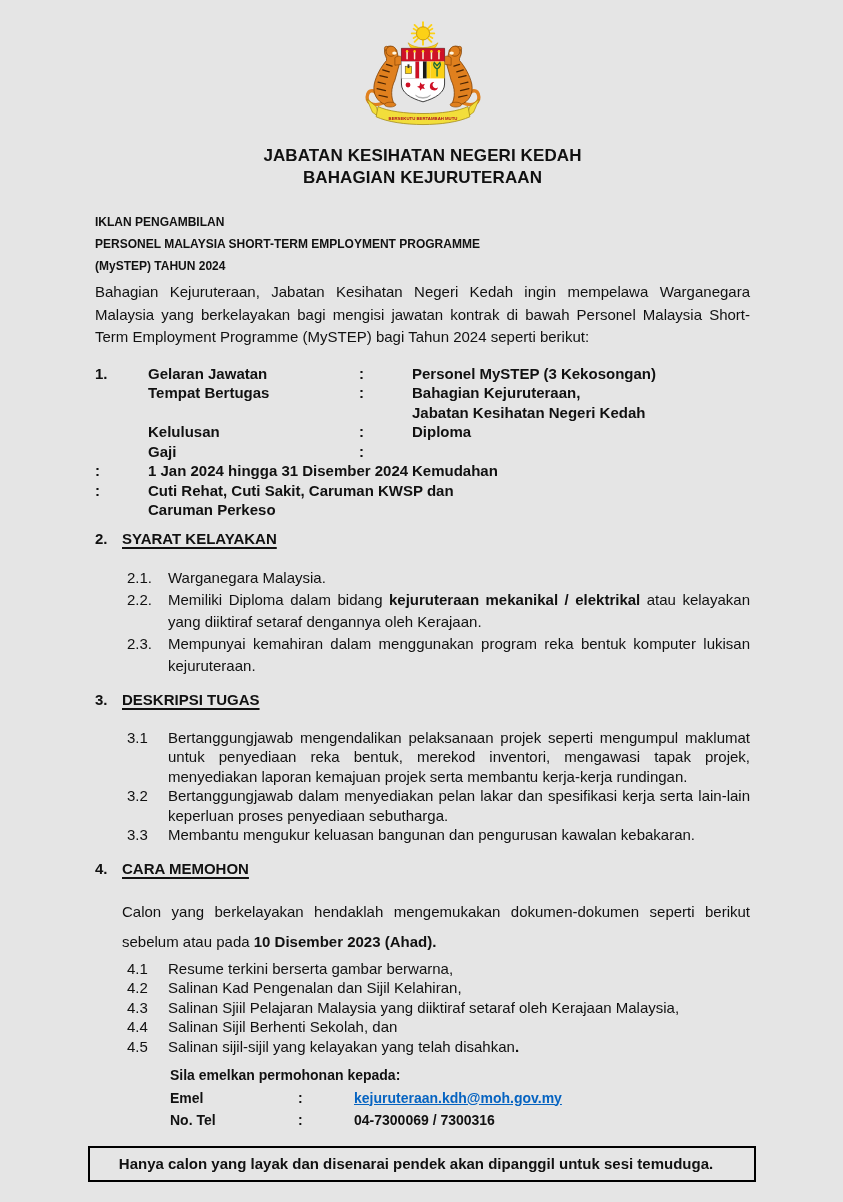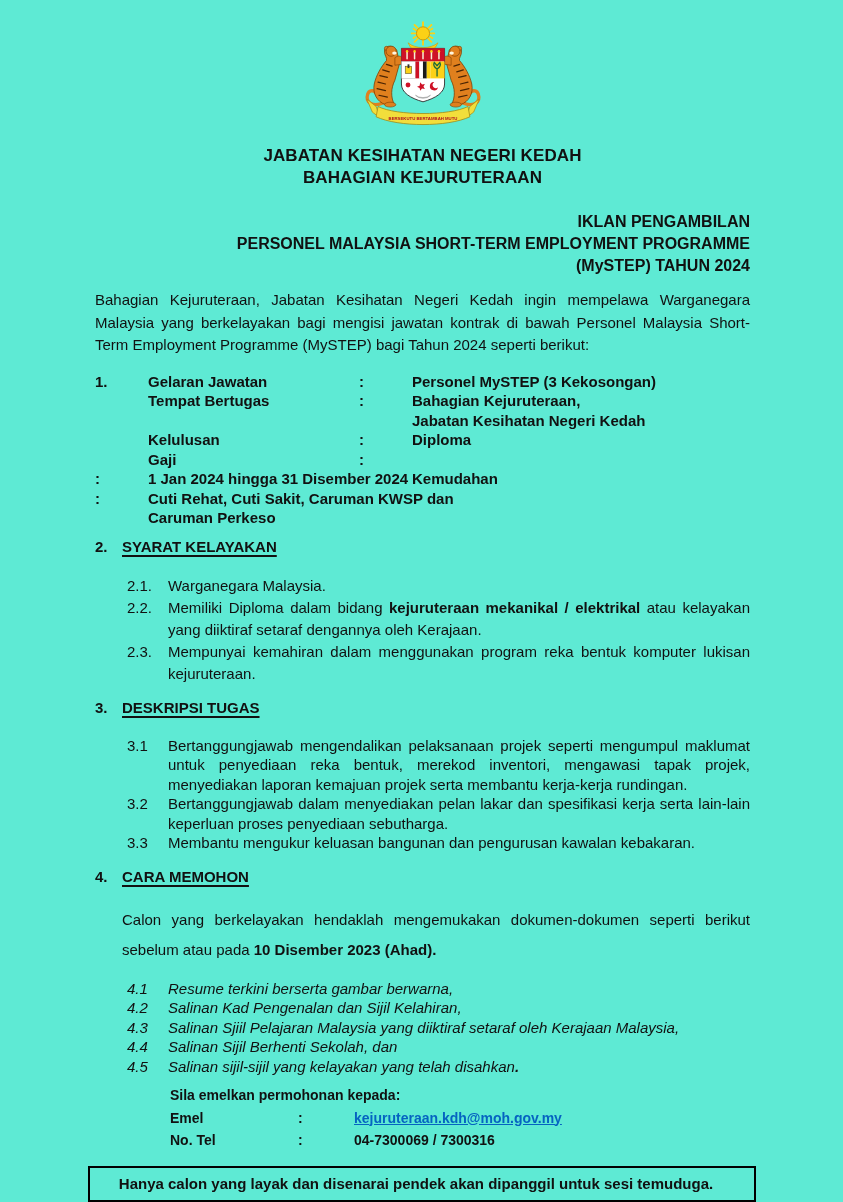--- a/index.html
+++ b/index.html
@@ -6,29 +6,29 @@
     --link-blue:#0563C1;
     --crest-red:#CE1126;
     --crest-yellow:#FCD116;
     --tiger-orange:#E0801E;
     --crest-green:#1E6B3C;
     --ink:#111111;
   }
   *{box-sizing:border-box;}
   html,body{margin:0;padding:0;background:#ffffff;}
   .page{
-    width:843px;height:1202px;margin:0 auto;background:#5eead4;
+    width:843px;height:1202px;margin:0 auto;background:#e5e5e5;
     font-family:"Liberation Sans",sans-serif;color:var(--ink);
     padding:20px 93px 0 95px;overflow:hidden;position:relative;
   }
   .crest-wrap{text-align:center;margin:0 0 8px 0;}
   .crest-wrap svg{display:inline-block;}
   .org-header{ text-align:center;font-weight:bold;font-size:17px;line-height:22px;letter-spacing:.1px;}
-  .doc-title{ text-align:right;font-weight:bold;font-size:16px;line-height:22px;margin-top:22px;}
-  .intro{ font-size:15px;line-height:22.5px;text-align:justify;margin-top:12px;}
+  .doc-title{ text-align:left;font-weight:bold;font-size:12px;line-height:22px;margin-top:22px;}
+  .intro{ font-size:15px;line-height:22.5px;text-align:justify;margin-top:4px;}
   
   .job{ margin-top:8px;font-weight:bold;font-size:15px;line-height:19.5px;
         display:grid;grid-template-columns:53px 211px 53px 1fr;}
   .job .cell{white-space:nowrap;}
   
   .sec-heading{ margin-top:9px;font-size:15px;font-weight:bold;line-height:20px;display:flex;}
   .sec-heading .sec-num{width:27px;flex:0 0 27px;}
   .sec-heading .sec-title{text-decoration:underline;text-underline-offset:3px;text-decoration-thickness:1.5px;}
   .items{margin:18px 0 0 32px;font-size:15px;}
   .item{display:flex;}
@@ -247,21 +247,21 @@
       <span class="inum">3.3</span>
       <span class="itext">Membantu mengukur keluasan bangunan dan pengurusan kawalan kebakaran.</span>
     </div>
   </div>
 
   <div class="sec-heading" style="margin-top:14px;">
     <span class="sec-num">4.</span>
     <span class="sec-title">CARA MEMOHON</span>
   </div>
   <p class="sec-para"><span>Calon yang berkelayakan hendaklah mengemukakan dokumen-dokumen seperti berikut sebelum atau pada </span><span class="bold">10 Disember 2023 (Ahad).</span></p>
-  <div class="items lh-tight" style="margin-top:14px;font-style:italic;">
+  <div class="items lh-tight" style="margin-top:2px;">
     <div class="item">
       <span class="inum">4.1</span>
       <span class="itext">Resume terkini berserta gambar berwarna,</span>
     </div>
     <div class="item">
       <span class="inum">4.2</span>
       <span class="itext">Salinan Kad Pengenalan dan Sijil Kelahiran,</span>
     </div>
     <div class="item">
       <span class="inum">4.3</span>

